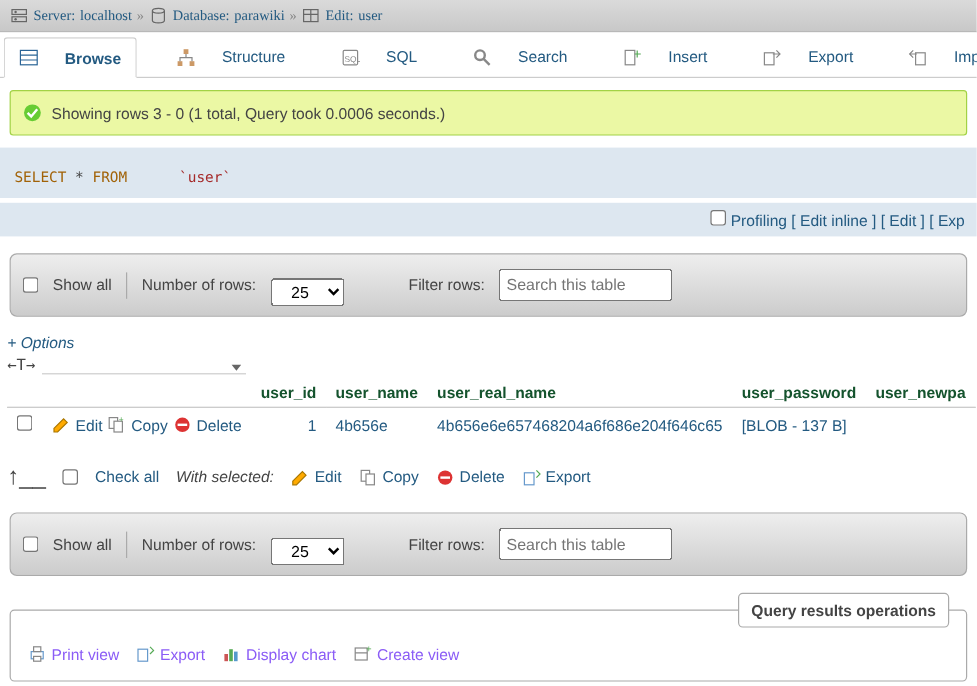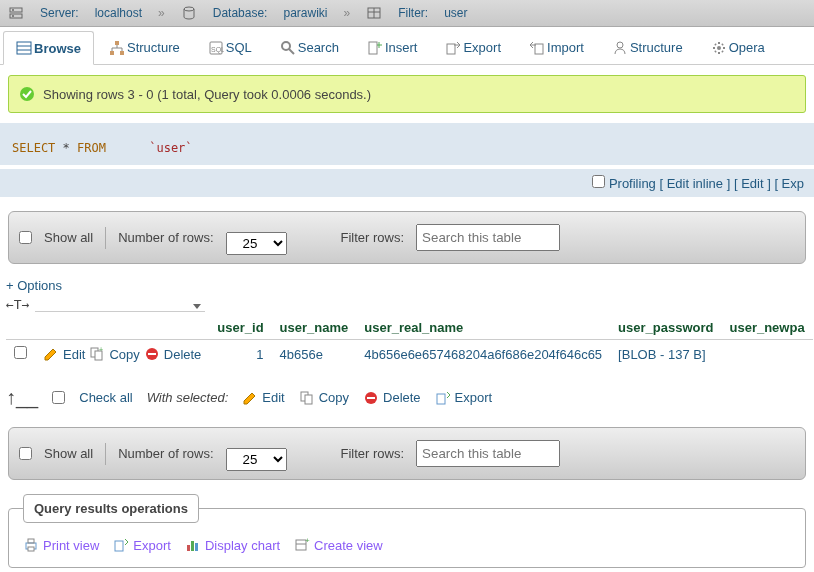--- a/index.html
+++ b/index.html
@@ -1,48 +1,48 @@
 <!DOCTYPE html>
 <html><head>
 <meta charset="utf-8">
 <style>
 * { box-sizing: border-box; margin: 0; padding: 0; }
 body { font-family: sans-serif; font-size: 13px; color: #444; background: #fff; width: 814px; overflow: hidden; }
-.breadcrumb { background: linear-gradient(#dadada,#c8c8c8); padding: 5px 8px; display: flex; align-items: center; gap: 16px; color: #235a81; font-size: 12px; border-bottom: 1px solid #aaa;}
+.breadcrumb { background: linear-gradient(#dadada,#c8c8c8); padding: 5px 8px; display: flex; align-items: center; gap: 4px; color: #235a81; font-size: 12px; border-bottom: 1px solid #aaa; font-family: Liberation Serif, serif;}
 .breadcrumb .sep { color: #888; }
 .breadcrumb span { color: #235a81; }
 .tabs { display: flex; background: #fff; border-bottom: 1px solid #ccc; padding: 3px 3px 0; }
-.tab { display: flex; align-items: center; gap: 2px; padding: 8px 12px; margin-right: 2px; color: #235a81; cursor: pointer; border: 1px solid transparent; border-bottom: none; }
+.tab { display: flex; align-items: center; gap: 22px; padding: 8px 12px; margin-right: 20px; color: #235a81; cursor: pointer; border: 1px solid transparent; border-bottom: none; }
 .tab.active { color: #235a81; font-weight: bold; border: 1px solid #ccc; border-bottom: 1px solid #fff; background: #fff; border-radius: 3px 3px 0 0; position: relative; top: 1px; }
 .tab svg { width: 16px; height: 16px; }
 .status-bar { background: #ebf8a4; border: 1px solid #a2d246; margin: 10px 8px; padding: 10px; display: flex; align-items: center; gap: 8px; border-radius: 3px; }
 .check-icon { width: 16px; height: 16px; }
 .sql-box { background: #dde7f0; padding: 18px 12px 10px; margin: 0 0 4px 0; font-family: monospace; font-size: 12px; }
 .sql-box .kw { color: #a16207; }
 .sql-box .tbl { color: #a52a2a; margin-left: 36px; }
 .sql-actions { background: #dde7f0; padding: 6px 10px; text-align: right; color: #235a81; }
 .sql-actions a { color: #235a81; cursor: pointer; }
 .toolbar { background: linear-gradient(#eee,#ccc); border: 1px solid #aaa; border-radius: 6px; margin: 14px 8px; padding: 8px 10px; display: flex; align-items: center; gap: 12px; }
 .toolbar label { color: #444; }
 .toolbar input[type=text] { padding: 4px; width: 144px; }
 .toolbar select { padding: 2px 12px; margin-top: 12px; }
 .sep-v { width: 1px; height: 22px; background: #aaa; }
-.options-link { color: #235a81; margin: 0 0 4px 6px; display: block; cursor: pointer; }
+.options-link { color: #235a81; margin: 0 0 4px 6px; display: block; cursor: pointer; font-style: italic; }
 .small-row { display: flex; align-items: center; gap: 6px; padding: 0 0 4px 6px; }
 .small-row .navarrow { font-family: monospace; }
 table.results { border-collapse: collapse; margin: 0 6px; width: 806px; }
 table.results th { text-align: left; padding: 4px 8px; border-bottom: 1px solid #ccc; color: #14532d; font-weight: bold; background: #fff; white-space: nowrap; }
 table.results th.numcol { text-align: right; }
 table.results td { padding: 6px 8px; color: #235a81; white-space: nowrap; }
 table.results td.numcol { text-align: right; }
 .action-cell { display: flex; align-items: center; gap: 4px; color: #235a81; }
 .icon16 { width: 16px; height: 16px; display: inline-block; }
 .withselected { display: flex; align-items: center; gap: 14px; margin: 18px 6px; }
 .withselected .arrow { font-size: 20px; font-family: sans-serif;}
-fieldset.ops { border: 1px solid #aaa; border-radius: 4px; margin: 12px 8px; padding: 14px; }
+fieldset.ops { border: 1px solid #aaa; border-radius: 4px; margin: 12px 8px; padding: 14px; text-align: right; }
 fieldset.ops legend { background: #fff; border: 1px solid #aaa; border-radius: 4px; padding: 6px 10px; font-weight: bold; }
 .ops-row { display: flex; gap: 14px; align-items: center; color: #8b5cf6; }
 .ops-row > span { display: flex; align-items: center; gap: 4px; cursor: pointer; }
 a { color: #235a81; }
 .ilabel { font-style: italic; }
 </style>
 </head>
 <body>
 
 <div class="breadcrumb">
@@ -60,21 +60,21 @@
       <path d="M3 4v8c0 1 2 2 5 2s5-1 5-2V4" fill="none" stroke="#666"></path>
     </svg>
   <span>Database:</span>
   <a>parawiki</a>
   <span class="sep">»</span>
   <svg class="icon16" viewBox="0 0 16 16">
       <rect x="2" y="3" width="12" height="10" fill="none" stroke="#666"></rect>
       <line x1="2" y1="7" x2="14" y2="7" stroke="#666"></line>
       <line x1="8" y1="3" x2="8" y2="13" stroke="#666"></line>
     </svg>
-  <span>Filter:</span>
+  <span>Edit:</span>
   <a>user</a>
 </div>
 
 <div class="tabs">
   <div class="tab active">
     <svg viewBox="0 0 16 16">
         <rect x="1" y="2" width="14" height="12" fill="none" stroke="#2a6496"></rect>
         <line x1="1" y1="6" x2="15" y2="6" stroke="#2a6496"></line>
         <line x1="1" y1="10" x2="15" y2="10" stroke="#2a6496"></line>
       </svg>

